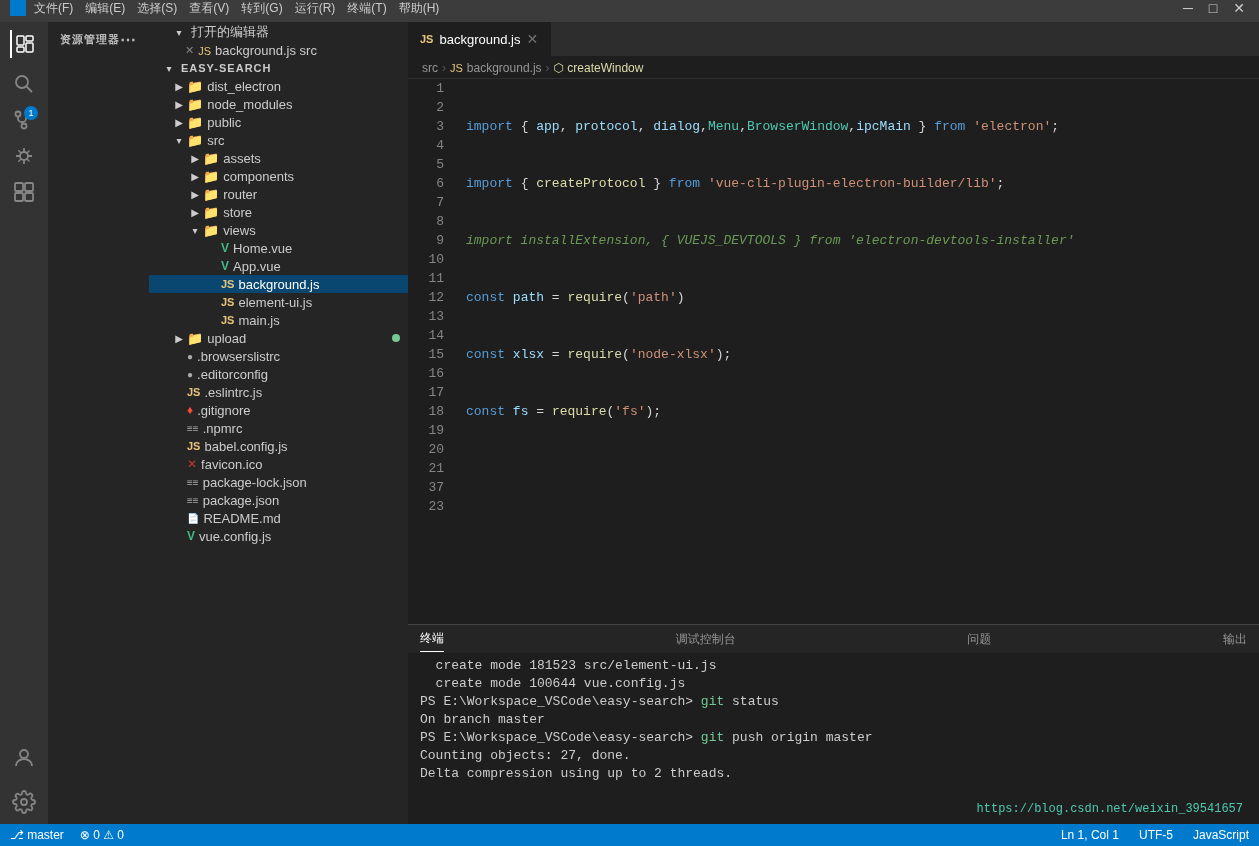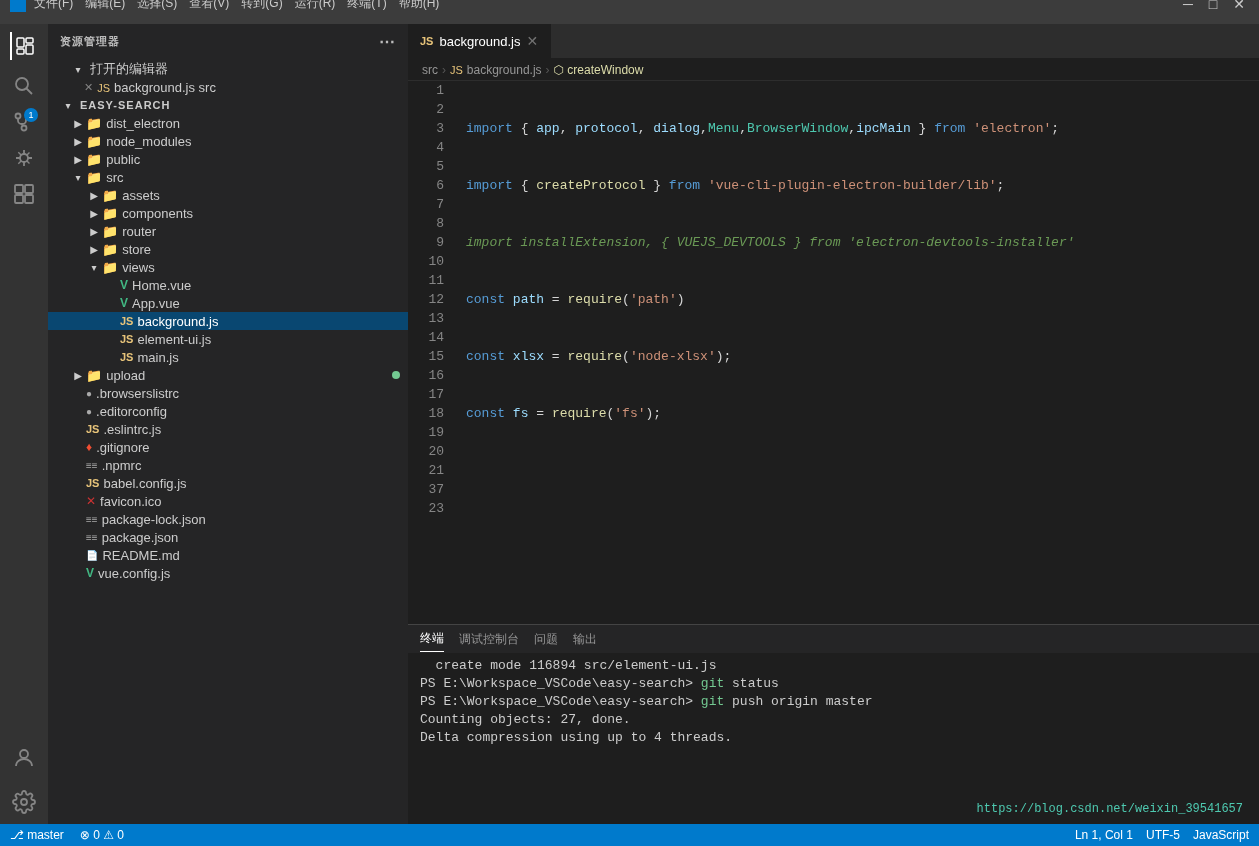--- a/index.html
+++ b/index.html
@@ -3,22 +3,22 @@
   <meta charset="utf-8">
   <style>
     * { margin: 0; padding: 0; box-sizing: border-box; }
     body { width: 1259px; height: 846px; overflow: hidden; font-family: 'Segoe UI', sans-serif; background: #1e1e1e; display: flex; flex-direction: column; }
 
     
     .titlebar {
       height: 22px;
       background: #3c3c3c;
       display: flex;
-      align-items: flex-end;
-      padding: 12px 10px;
+      align-items: flex-start;
+      padding: 0 10px;
       color: #ccc;
       font-size: 12px;
       flex-shrink: 0;
     }
     .titlebar .menu-items {
       display: flex;
       gap: 12px;
       flex: 1;
     }
     .titlebar .menu-item {
@@ -90,21 +90,21 @@
       display: flex;
       align-items: center;
       justify-content: center;
     }
 
     
     .sidebar {
       width: 360px;
       background: #252526;
       display: flex;
-      flex-direction: column;
+      flex-direction: row;
       flex-shrink: 0;
       overflow: hidden;
     }
     .sidebar-header {
       height: 35px;
       display: flex;
       align-items: center;
       justify-content: space-between;
       padding: 0 12px;
       color: #bbb;
@@ -252,20 +252,21 @@
       border-top: 1px solid #444;
     }
     .terminal-tabs {
       height: 28px;
       background: #252526;
       display: flex;
       align-items: center;
       padding: 0 12px;
       gap: 15px;
       flex-shrink: 0;
+      justify-content: space-between;
     }
     .terminal-tab {
       font-size: 12px;
       color: #969696;
       cursor: pointer;
       padding: 4px 0;
     }
     .terminal-tab.active {
       color: #fff;
       border-bottom: 1px solid #fff;
@@ -299,21 +300,21 @@
       align-items: center;
       padding: 0 10px;
       font-size: 12px;
       color: #fff;
       flex-shrink: 0;
       gap: 16px;
     }
     .status-right {
       margin-left: auto;
       display: flex;
-      gap: 13px;
+      gap: 20px;
     }
 
     
     ::-webkit-scrollbar { width: 6px; height: 6px; }
     ::-webkit-scrollbar-track { background: #1e1e1e; }
     ::-webkit-scrollbar-thumb { background: #424242; }
   </style>
 </head>
 <body>
 
@@ -619,25 +620,27 @@
     </div>
 
     <div class="terminal-panel">
       <div class="terminal-tabs">
         <span class="terminal-tab active">终端</span>
         <span class="terminal-tab">调试控制台</span>
         <span class="terminal-tab">问题</span>
         <span class="terminal-tab">输出</span>
       </div>
       <div class="terminal-content">
-        <div class="term-line">  create mode 116894 src/element-ui.js</div>
+        <div class="term-line">  create mode 181523 src/element-ui.js</div>
+        <div class="term-line">  create mode 100644 vue.config.js</div>
         <div class="term-line">PS E:\Workspace_VSCode\easy-search&gt; <span class="term-green">git</span> status</div>
+        <div class="term-line">On branch master</div>
         <div class="term-line">PS E:\Workspace_VSCode\easy-search&gt; <span class="term-green">git</span> push origin master</div>
         <div class="term-line">Counting objects: 27, done.</div>
-        <div class="term-line">Delta compression using up to 4 threads.</div>
+        <div class="term-line">Delta compression using up to 2 threads.</div>
         <span class="term-url">https://blog.csdn.net/weixin_39541657</span>
       </div>
     </div>
   </div>
 </div>
 
 <div class="status-bar">
   <span>⎇ master</span>
   <span>⊗ 0  ⚠ 0</span>
   <div class="status-right">

